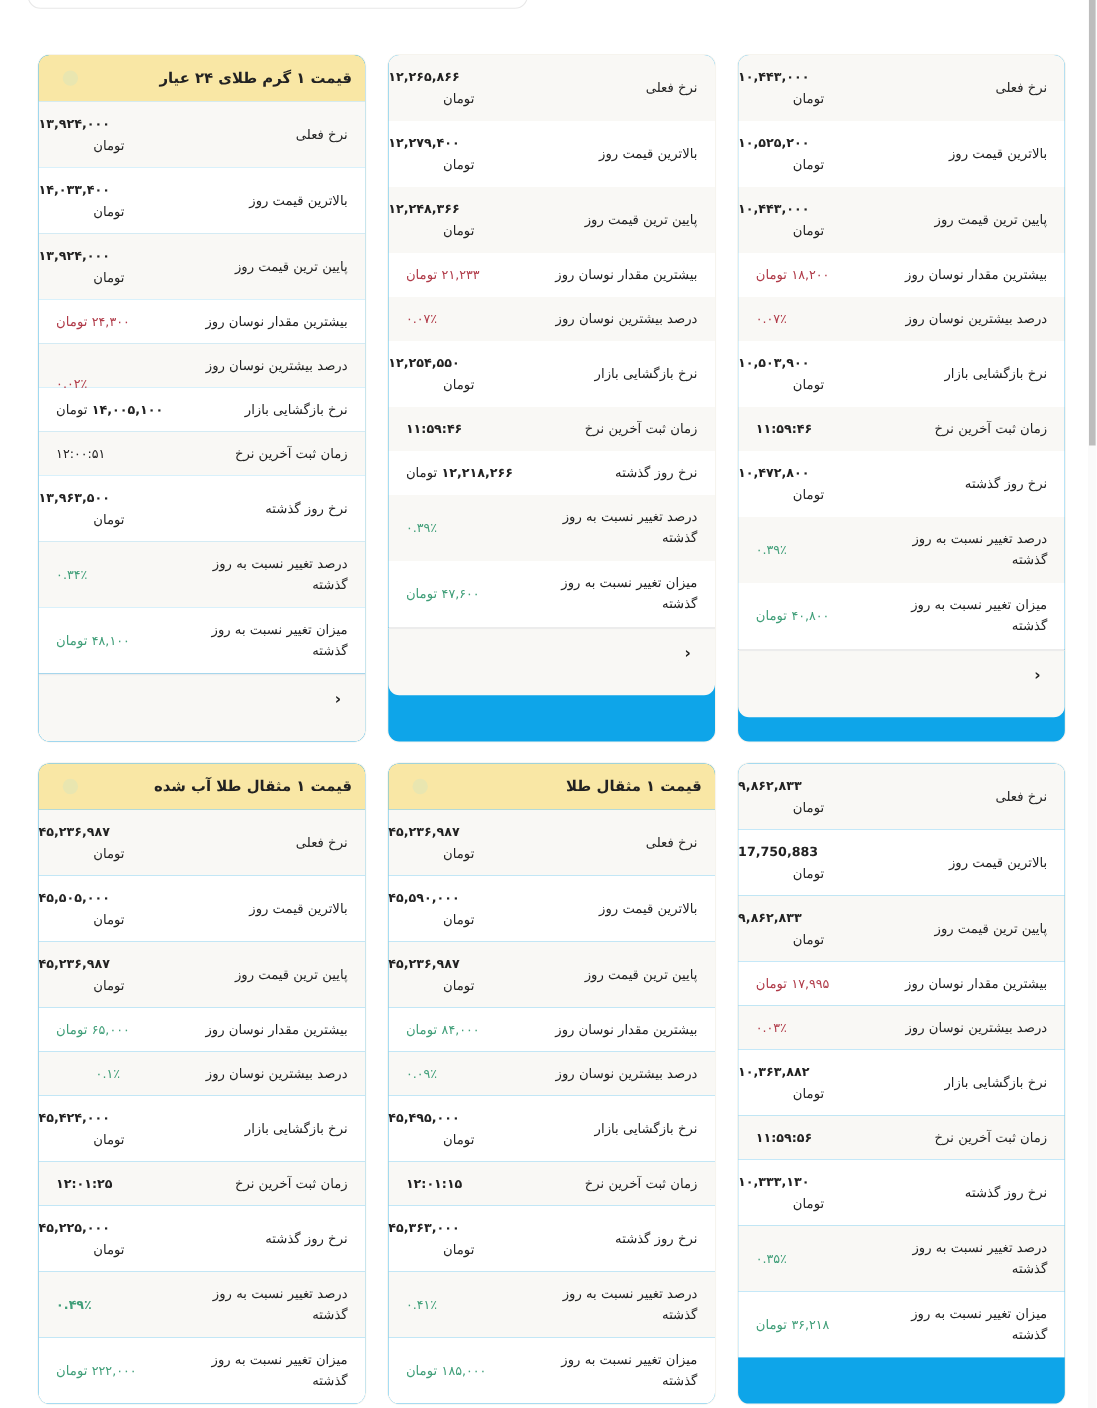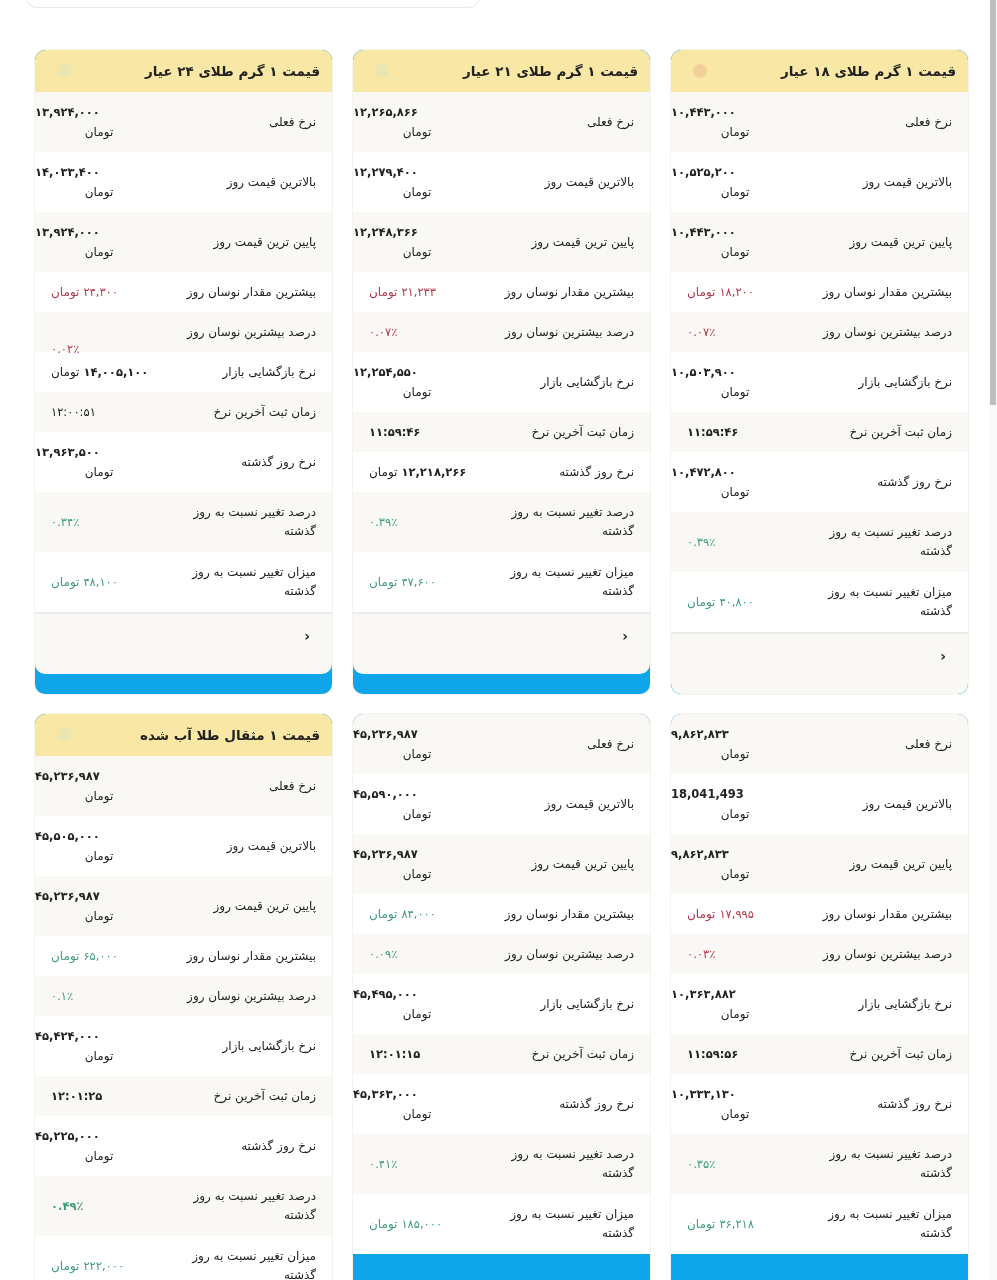--- a/index.html
+++ b/index.html
@@ -56,24 +56,20 @@
 <body>
 
 <div class="top-search"></div>
 
 <div class="scrollbar-track">
   <div class="scrollbar-thumb"></div>
 </div>
 
 <div class="grid" id="grid">
   <div class="card">
-    <div class="card-header">
-      <span class="card-title">قیمت ۱ گرم طلای ۱۸ عیار</span>
-      <span class="status-dot" style="background: rgb(243, 207, 154);"></span>
-    </div>
     <div class="rows">
         <div class="row tall">
           <span class="row-label">نرخ فعلی</span>
           <span class="row-value">
             <span class="num">۱۰,۴۴۳,۰۰۰</span>
             <span class="unit">تومان</span>
           </span>
         </div>
         <div class="row tall">
           <span class="row-label">بالاترین قیمت روز</span>
@@ -135,24 +131,20 @@
             <span class="unit">تومان</span>
           </span>
         </div>
       </div>
     <div class="card-footer">
       <span class="chevron">‹</span>
     </div>
   </div>
 
   <div class="card">
-    <div class="card-header">
-      <span class="card-title">قیمت ۱ گرم طلای ۲۱ عیار</span>
-      <span class="status-dot" style="background: rgb(233, 230, 176);"></span>
-    </div>
     <div class="rows">
         <div class="row tall">
           <span class="row-label">نرخ فعلی</span>
           <span class="row-value">
             <span class="num">۱۲,۲۶۵,۸۶۶</span>
             <span class="unit">تومان</span>
           </span>
         </div>
         <div class="row tall">
           <span class="row-label">بالاترین قیمت روز</span>
@@ -304,21 +296,21 @@
         <div class="row tall">
           <span class="row-label">نرخ فعلی</span>
           <span class="row-value">
             <span class="num">۹,۸۶۲,۸۳۳</span>
             <span class="unit">تومان</span>
           </span>
         </div>
         <div class="row tall">
           <span class="row-label">بالاترین قیمت روز</span>
           <span class="row-value">
-            <span class="num">18,041,493</span>
+            <span class="num">17,750,883</span>
             <span class="unit">تومان</span>
           </span>
         </div>
         <div class="row tall">
           <span class="row-label">پایین ترین قیمت روز</span>
           <span class="row-value">
             <span class="num">۹,۸۶۲,۸۳۳</span>
             <span class="unit">تومان</span>
           </span>
         </div>
@@ -366,20 +358,24 @@
           <span class="row-value inline green">
             <span class="num" style="font-weight: normal;">۳۶,۲۱۸</span>
             <span class="unit">تومان</span>
           </span>
         </div>
       </div>
 
   </div>
 
   <div class="card bottom">
+    <div class="card-header">
+      <span class="card-title">قیمت ۱ مثقال طلا</span>
+      <span class="status-dot" style="background: rgb(233, 230, 176);"></span>
+    </div>
     <div class="rows">
         <div class="row tall">
           <span class="row-label">نرخ فعلی</span>
           <span class="row-value">
             <span class="num">۴۵,۲۳۶,۹۸۷</span>
             <span class="unit">تومان</span>
           </span>
         </div>
         <div class="row tall">
           <span class="row-label">بالاترین قیمت روز</span>
@@ -475,21 +471,21 @@
         <div class="row short">
           <span class="row-label">بیشترین مقدار نوسان روز</span>
           <span class="row-value inline green">
             <span class="num" style="font-weight: normal;">۶۵,۰۰۰</span>
             <span class="unit">تومان</span>
           </span>
         </div>
         <div class="row short">
           <span class="row-label">درصد بیشترین نوسان روز</span>
           <span class="row-value green">
-            <span class="num" style="font-weight: normal; padding-left: 16px;">۰.۱٪</span>
+            <span class="num" style="font-weight: normal; padding-left: 16px; text-align: center;">۰.۱٪</span>
           </span>
         </div>
         <div class="row tall">
           <span class="row-label">نرخ بازگشایی بازار</span>
           <span class="row-value">
             <span class="num">۴۵,۴۲۴,۰۰۰</span>
             <span class="unit">تومان</span>
           </span>
         </div>
         <div class="row short">

